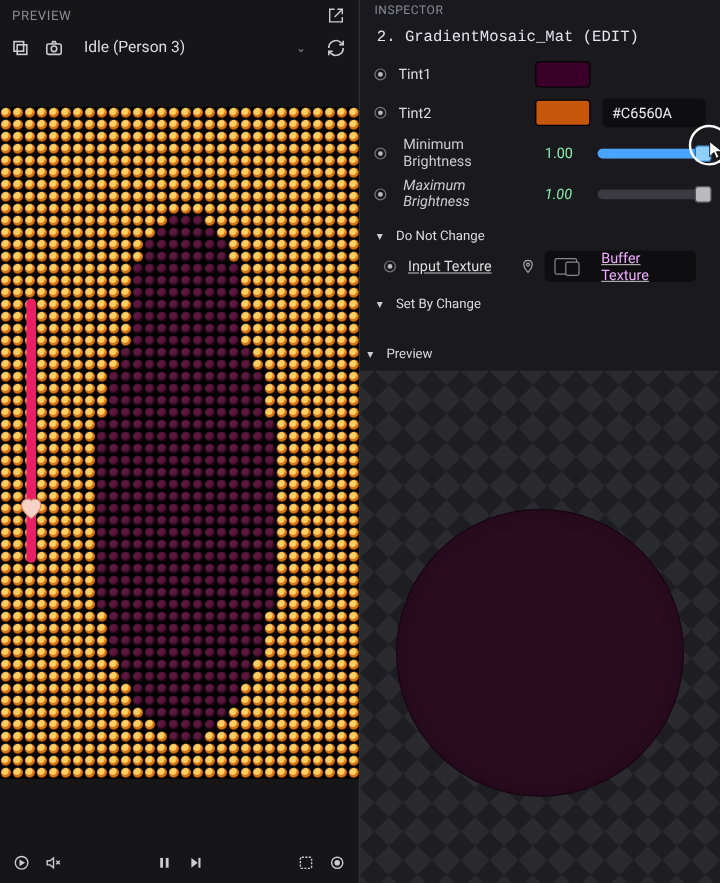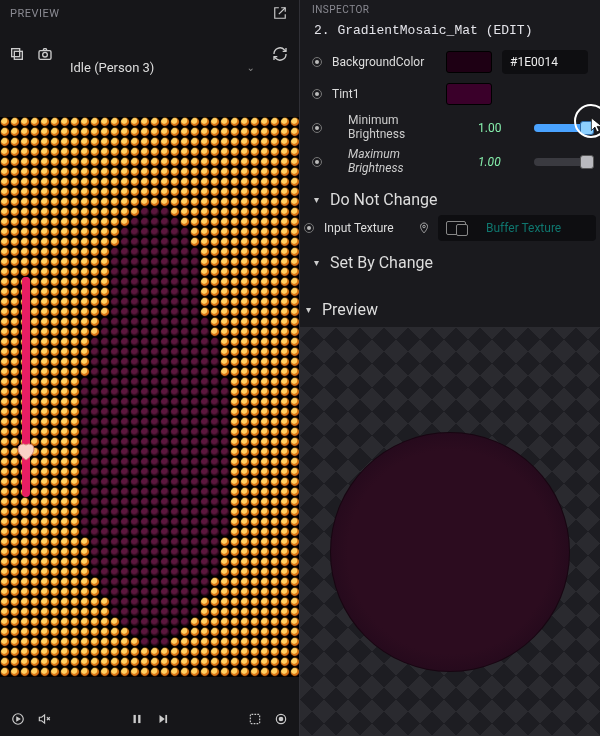--- a/index.html
+++ b/index.html
@@ -18,21 +18,21 @@
     padding: 4px 10px 2px 10px; font-size: 11px; letter-spacing: .5px; color: #8a8a92;
   }
   .toolbar {
     display: flex; align-items: center; gap: 10px;
     padding: 4px 10px 8px 8px;
   }
   .tool-btn { width: 18px; height: 18px; display:flex; align-items:center; justify-content:center; color:#ccc; cursor:pointer; }
   .dropdown {
     flex: 1; display:flex; align-items:center; justify-content:space-between;
     background: transparent; color:#ddd; font-size: 13px;
-    padding: 4px 6px; border-radius: 4px; margin-top: 28px;
+    padding: 4px 6px; border-radius: 4px;
   }
   .chev { font-size: 10px; color:#888; }
 
   .canvas-wrap {
     position: relative; flex: 1; overflow:hidden;
     display:flex; flex-direction:column;
   }
   .canvas {
     position: relative; margin: 30px 0 0 0; width: 300px; height: 560px;
     background: #000;
@@ -93,21 +93,21 @@
   }
   .hex {
     background:#0e0e11; color:#eee; font-size:12px;
     height:24px; display:flex; align-items:center; padding:0 8px; border-radius:4px;
     overflow:hidden; white-space:nowrap;
   }
 
   .slider-row {
     display:grid;
     grid-template-columns: 14px 108px 34px 1fr;
-    gap:22px; align-items:center; height:26px;
+    gap:10px; align-items:center; height:26px;
   }
   .slider-row.two { height:36px;font-style:italic; }
   .slab { font-size:12px; color:#ccc; line-height:1.15; }
   .sval { font-size:12px; color:#86efac; }
   .slider {
     position:relative; height:14px; display:flex; align-items:center;
   }
   .strack {
     height:8px; width:100%; background:#3a3a40; border-radius:4px; position:relative;
   }
@@ -126,34 +126,34 @@
   .cursor-ring {
     position:absolute; width:34px; height:34px; border:2px solid #fff; border-radius:50%;
     pointer-events:none;
   }
   .cursor-arrow {
     position:absolute; width:14px; height:18px; pointer-events:none;
   }
 
   .section-head {
     display:flex; align-items:center; gap:6px;
-    font-size:16px; color:#ddd; padding:10px 14px 4px;
+    font-size:11px; color:#ddd; padding:10px 14px 4px;
     cursor:pointer;
   }
   .caret-down::before { content:"▾"; font-size:10px; color:#ccc; display:inline-block; width:10px; }
 
   .tex-row {
     display:grid;
     grid-template-columns: 14px 88px 14px 1fr;
-    gap:6px; align-items:center; height:30px; padding: 0 4px;
+    gap:6px; align-items:center; height:30px; padding: 0 20px; text-decoration: underline;
   }
   .pin { width:12px;height:12px; color:#aaa; }
   .tex-pill {
     display:flex; align-items:center; gap:20px;
-    background:#0e0e11; color:#0f766e; height:26px; border-radius:4px; padding:0 8px;
+    background:#0e0e11; color:#f0abfc; height:26px; border-radius:4px; padding:0 8px;
     font-size:12px;
   }
   .ticon { width:20px; height:14px; border:1px solid #888; border-radius:2px; position:relative; }
   .ticon::after{ content:""; position:absolute; right:-3px; top:2px; width:10px; height:10px; border:1px solid #888; border-radius:2px; background:#0e0e11;}
 
   .preview-area {
     flex:1; position:relative; margin-top:4px;
     background:
       linear-gradient(45deg,#2a2a2f 25%,transparent 25%) 0 0/24px 24px,
       linear-gradient(-45deg,#2a2a2f 25%,transparent 25%) 0 0/24px 24px,
@@ -1949,28 +1949,28 @@
     </div>
   </div>
 
   <div class="right">
     <div class="insp-title">INSPECTOR</div>
     <div class="insp-sub">2. GradientMosaic_Mat (EDIT)</div>
 
     <div class="prop-list" id="color-list">
         <div class="prop-row">
           <div class="radio"></div>
-          <div class="prop-label">BackgroundColor</div>
-          <div class="swatch" style="background:#1E0014"></div>
-          <div class="hex">#1E0014</div>
+          <div class="prop-label">Tint1</div>
+          <div class="swatch" style="background:#3A002A"></div>
         </div>
         <div class="prop-row">
           <div class="radio"></div>
-          <div class="prop-label">Tint1</div>
-          <div class="swatch" style="background:#3A002A"></div>
+          <div class="prop-label">Tint2</div>
+          <div class="swatch" style="background:#C6560A"></div>
+          <div class="hex">#C6560A</div>
         </div>
       </div>
 
     <div style="height:6px"></div>
 
     <div class="prop-list" style="position:relative">
       <div class="slider-row">
         <div class="radio"></div>
         <div class="slab">Minimum Brightness</div>
         <div class="sval">1.00</div>

